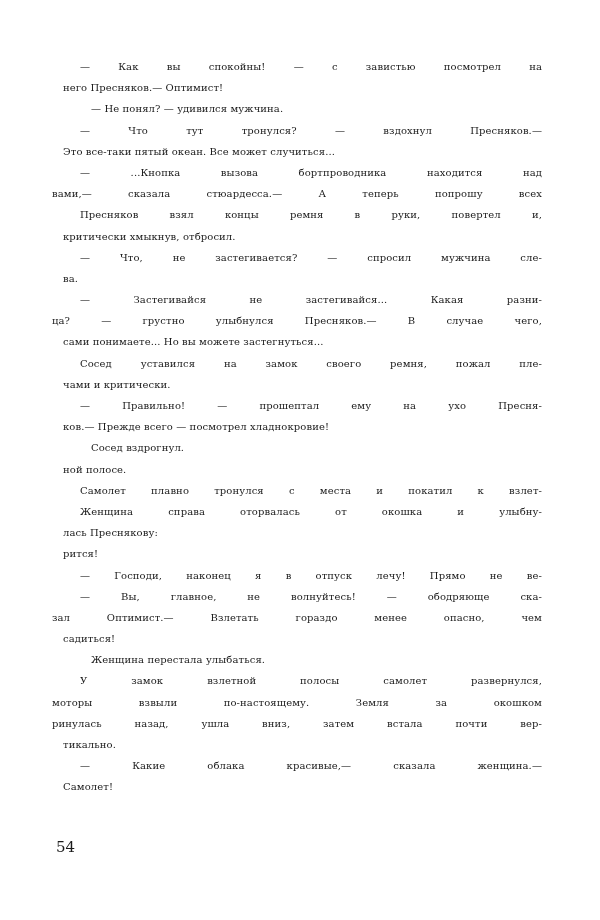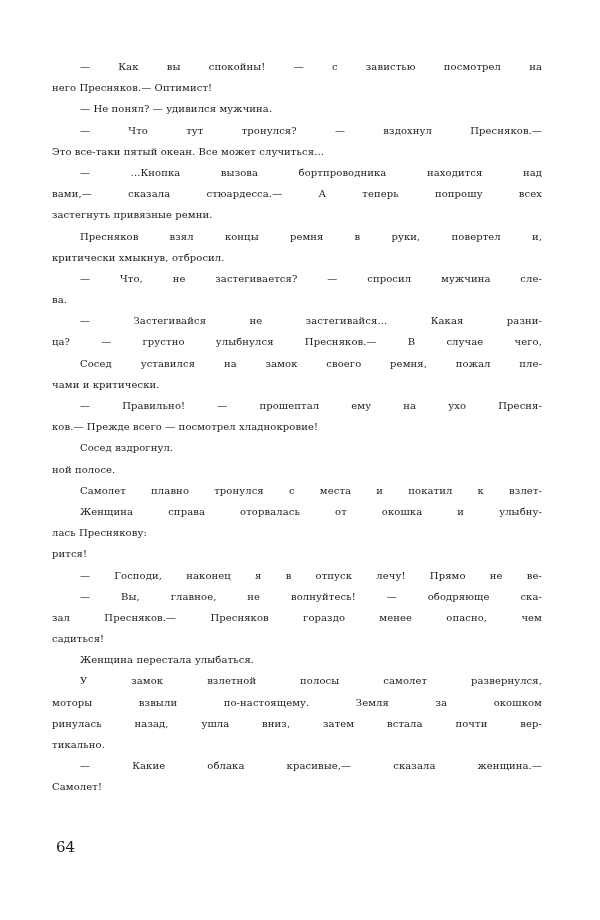--- a/index.html
+++ b/index.html
@@ -10,61 +10,61 @@
   }
   .page { position:relative; width:600px; height:920px; }
   .text { position:absolute; left:52px; top:56px; width:490px; }
   .line {
     display:block; height:21.2px; line-height:21.2px;
     font-size:10px; white-space:nowrap;
     text-align:justify; text-align-last:justify;
     letter-spacing:0.1px;
   }
   .line.indent { padding-left:28px; }
-  .line.last { text-align-last:left; }
+  .line.last { text-align-last:left;margin-left:11px; }
   .pagenum {
     position:absolute; left:56px; top:838px;
     font-size:15px; line-height:18px;
   }
 </style>
 </head>
 <body>
 
 <div class="page">
   <div class="text" id="text-container">
       <span class="line indent">— Как вы спокойны! — с завистью посмотрел на</span>
       <span class="line last">него Пресняков.— Оптимист!</span>
       <span class="line indent last">— Не понял? — удивился мужчина.</span>
       <span class="line indent">— Что тут тронулся? — вздохнул Пресняков.—</span>
       <span class="line last">Это все-таки пятый океан. Все может случиться...</span>
       <span class="line indent">— ...Кнопка вызова бортпроводника находится над</span>
       <span class="line">вами,— сказала стюардесса.— А теперь попрошу всех</span>
-      <span class="line last">застегнуть привязные ремни.</span>
       <span class="line indent">Пресняков взял концы ремня в руки, повертел и,</span>
       <span class="line last">критически хмыкнув, отбросил.</span>
       <span class="line indent">— Что, не застегивается? — спросил мужчина сле-</span>
       <span class="line last">ва.</span>
       <span class="line indent">— Застегивайся не застегивайся... Какая разни-</span>
       <span class="line">ца? — грустно улыбнулся Пресняков.— В случае чего,</span>
+      <span class="line last">сами понимаете... Но вы можете застегнуться...</span>
       <span class="line indent">Сосед уставился на замок своего ремня, пожал пле-</span>
       <span class="line last">чами и критически.</span>
       <span class="line indent">— Правильно! — прошептал ему на ухо Пресня-</span>
       <span class="line last">ков.— Прежде всего — посмотрел хладнокровие!</span>
       <span class="line indent last">Сосед вздрогнул.</span>
       <span class="line last">ной полосе.</span>
       <span class="line indent">Самолет плавно тронулся с места и покатил к взлет-</span>
       <span class="line indent">Женщина справа оторвалась от окошка и улыбну-</span>
       <span class="line last">лась Преснякову:</span>
       <span class="line last">рится!</span>
       <span class="line indent">— Господи, наконец я в отпуск лечу! Прямо не ве-</span>
       <span class="line indent">— Вы, главное, не волнуйтесь! — ободряюще ска-</span>
-      <span class="line">зал Пресняков.— Пресняков гораздо менее опасно, чем</span>
+      <span class="line">зал Оптимист.— Взлетать гораздо менее опасно, чем</span>
       <span class="line last">садиться!</span>
       <span class="line indent last">Женщина перестала улыбаться.</span>
       <span class="line indent">У замок взлетной полосы самолет развернулся,</span>
       <span class="line">моторы взвыли по-настоящему. Земля за окошком</span>
       <span class="line">ринулась назад, ушла вниз, затем встала почти вер-</span>
       <span class="line last">тикально.</span>
       <span class="line indent">— Какие облака красивые,— сказала женщина.—</span>
       <span class="line last">Самолет!</span>
     </div>
-  <div class="pagenum">64</div>
+  <div class="pagenum">54</div>
 </div>
 
 </body></html>

